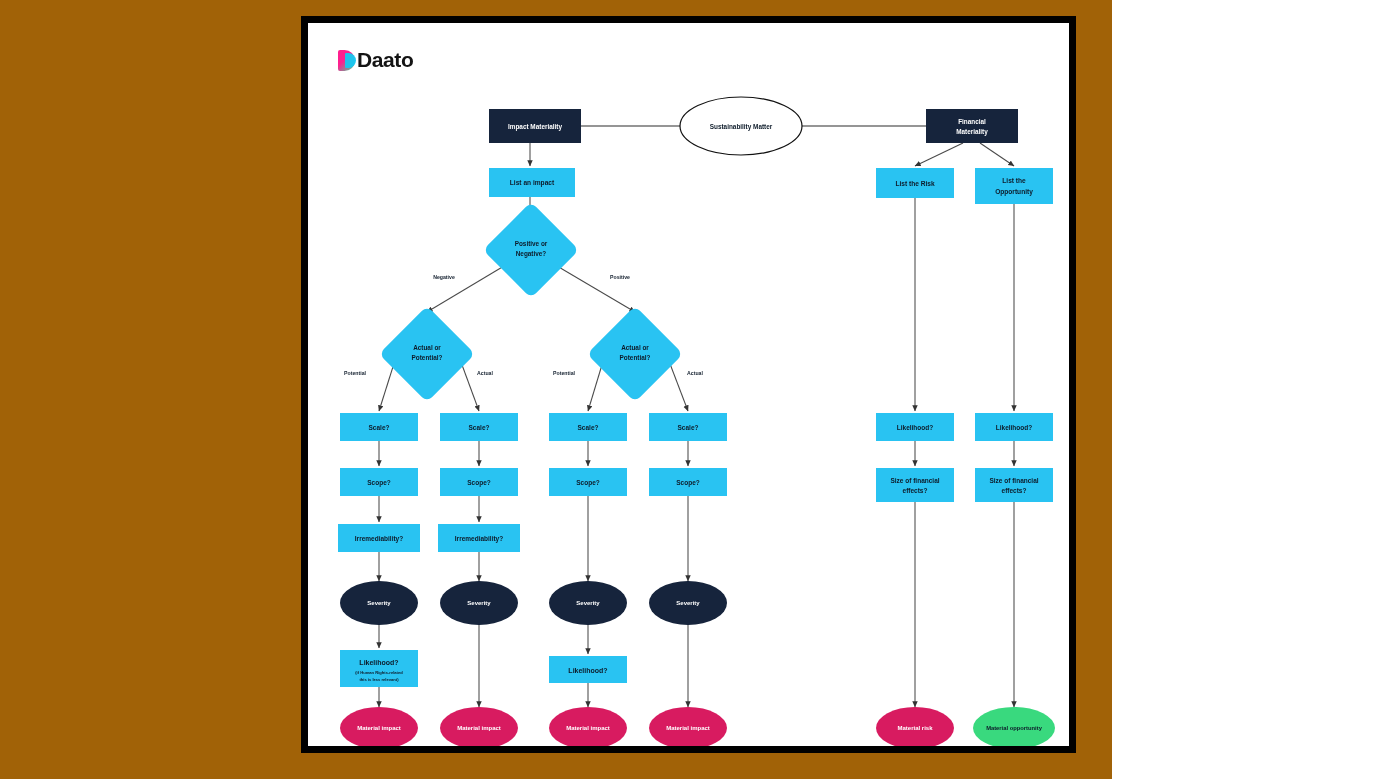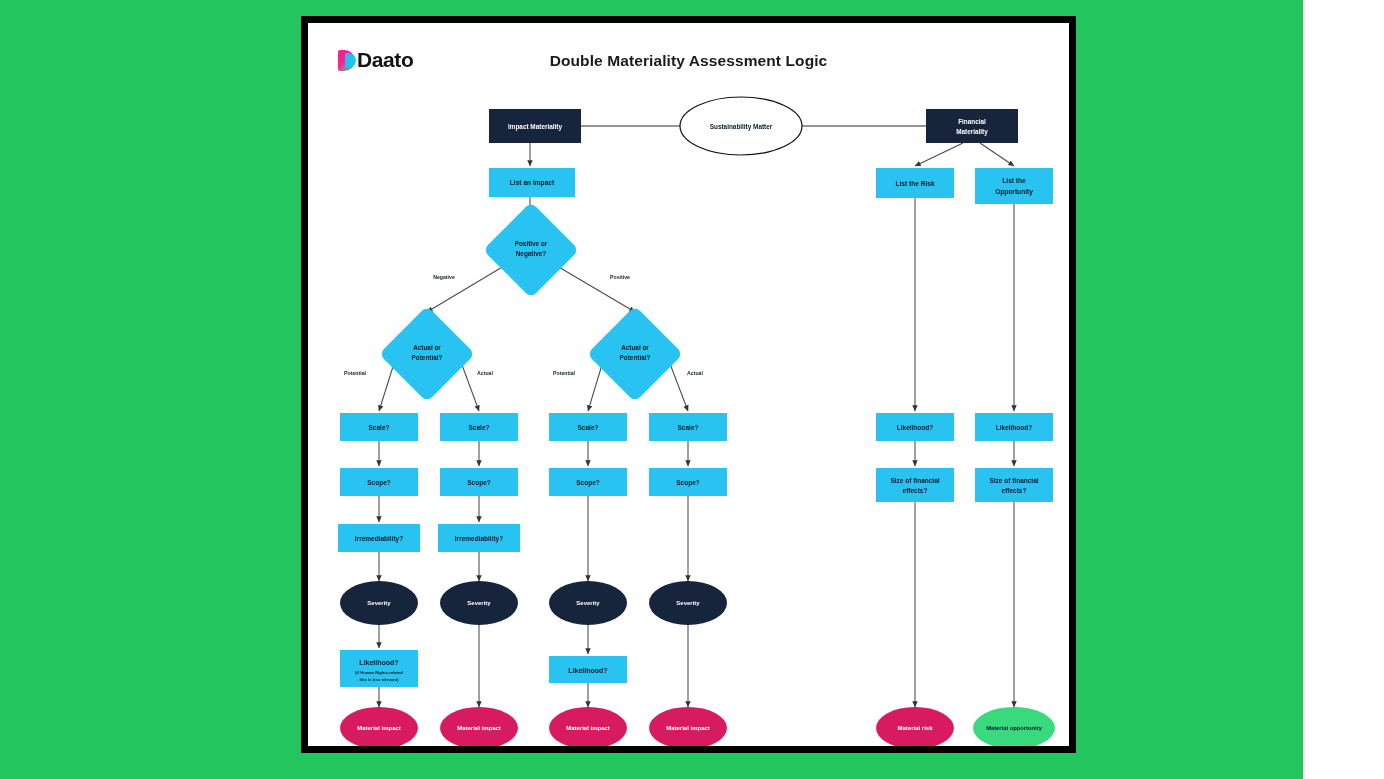--- a/index.html
+++ b/index.html
@@ -1,17 +1,17 @@
 <!DOCTYPE html>
 <html><head>
 <meta charset="utf-8">
 <style>
   html,body{margin:0;padding:0;background:#ffffff;}
   body{width:1384px;height:779px;overflow:hidden;font-family:"Liberation Sans","DejaVu Sans",sans-serif;}
-  #stage{position:relative;width:1303px;height:779px;background:#22c55e;}
+  #stage{position:relative;width:1112px;height:779px;background:#a16207;}
 
   
   #poster{
     position:absolute;left:301px;top:16px;width:775px;height:737px;
     background:#ffffff;border:7px solid #000000;box-sizing:border-box;
   }
 
   
   #logo{position:absolute;left:30px;top:25px;display:flex;align-items:center;gap:2px;}
   .logo-mark{width:17px;height:21px;position:relative;}
@@ -44,21 +44,20 @@
   <div id="poster">
 
     <div id="logo">
       <span class="logo-mark">
         <span class="half-a"></span>
           <span class="half-b"></span>
       </span>
       <span class="logo-text">Daato</span>
     </div>
 
-    <div id="poster-title">Double Materiality Assessment Logic</div>
 
     <svg id="chart" viewBox="0 0 761 723">
       <defs>
         <marker id="ah" markerWidth="7" markerHeight="7" refX="5.4" refY="2.6" orient="auto">
           <path d="M0,0 L5.6,2.6 L0,5.2 z" fill="#333"></path>
         </marker>
       </defs>
 
       <g>
 

